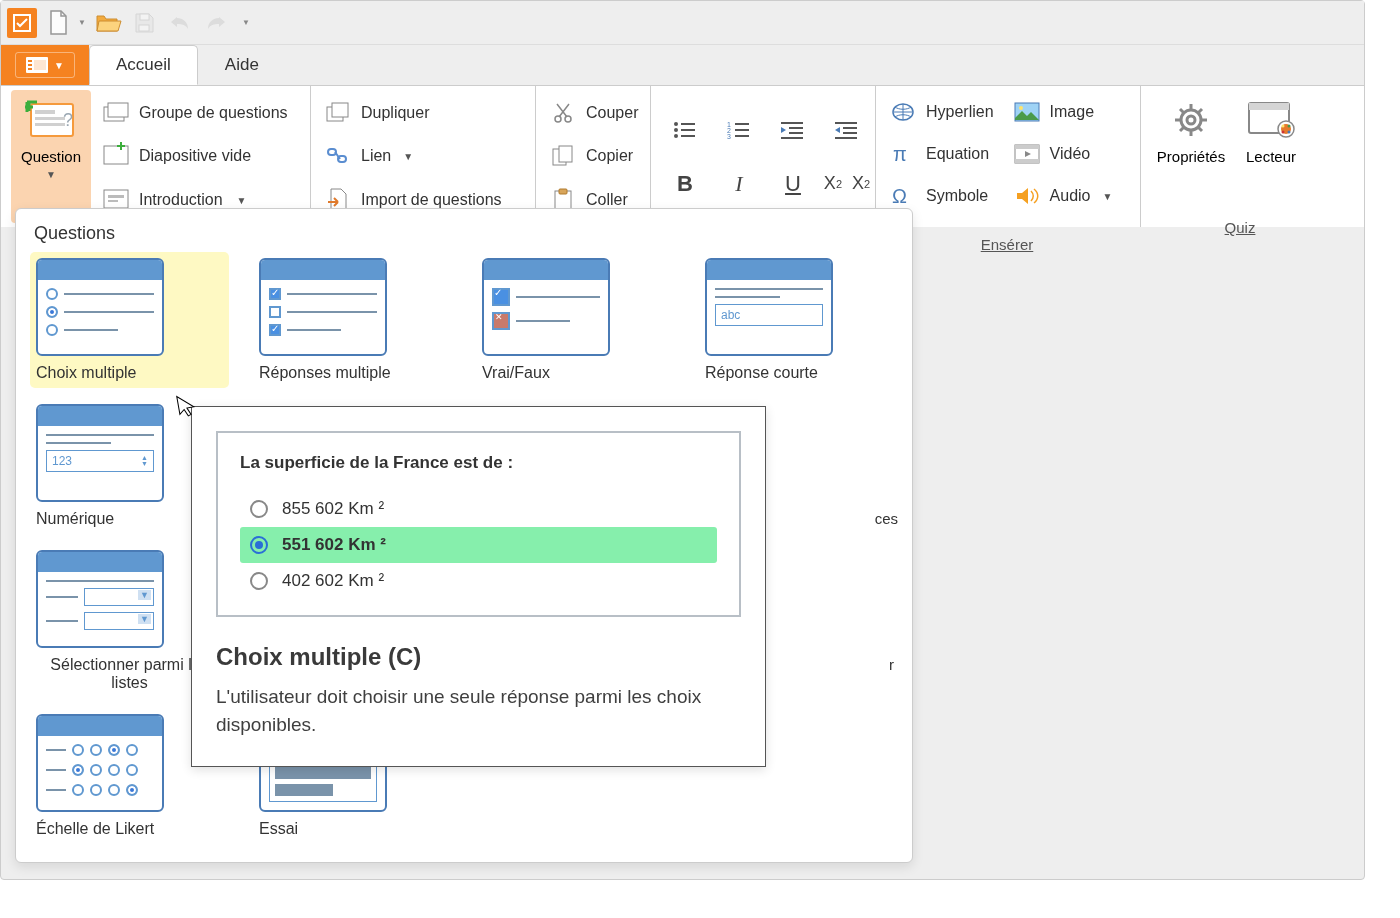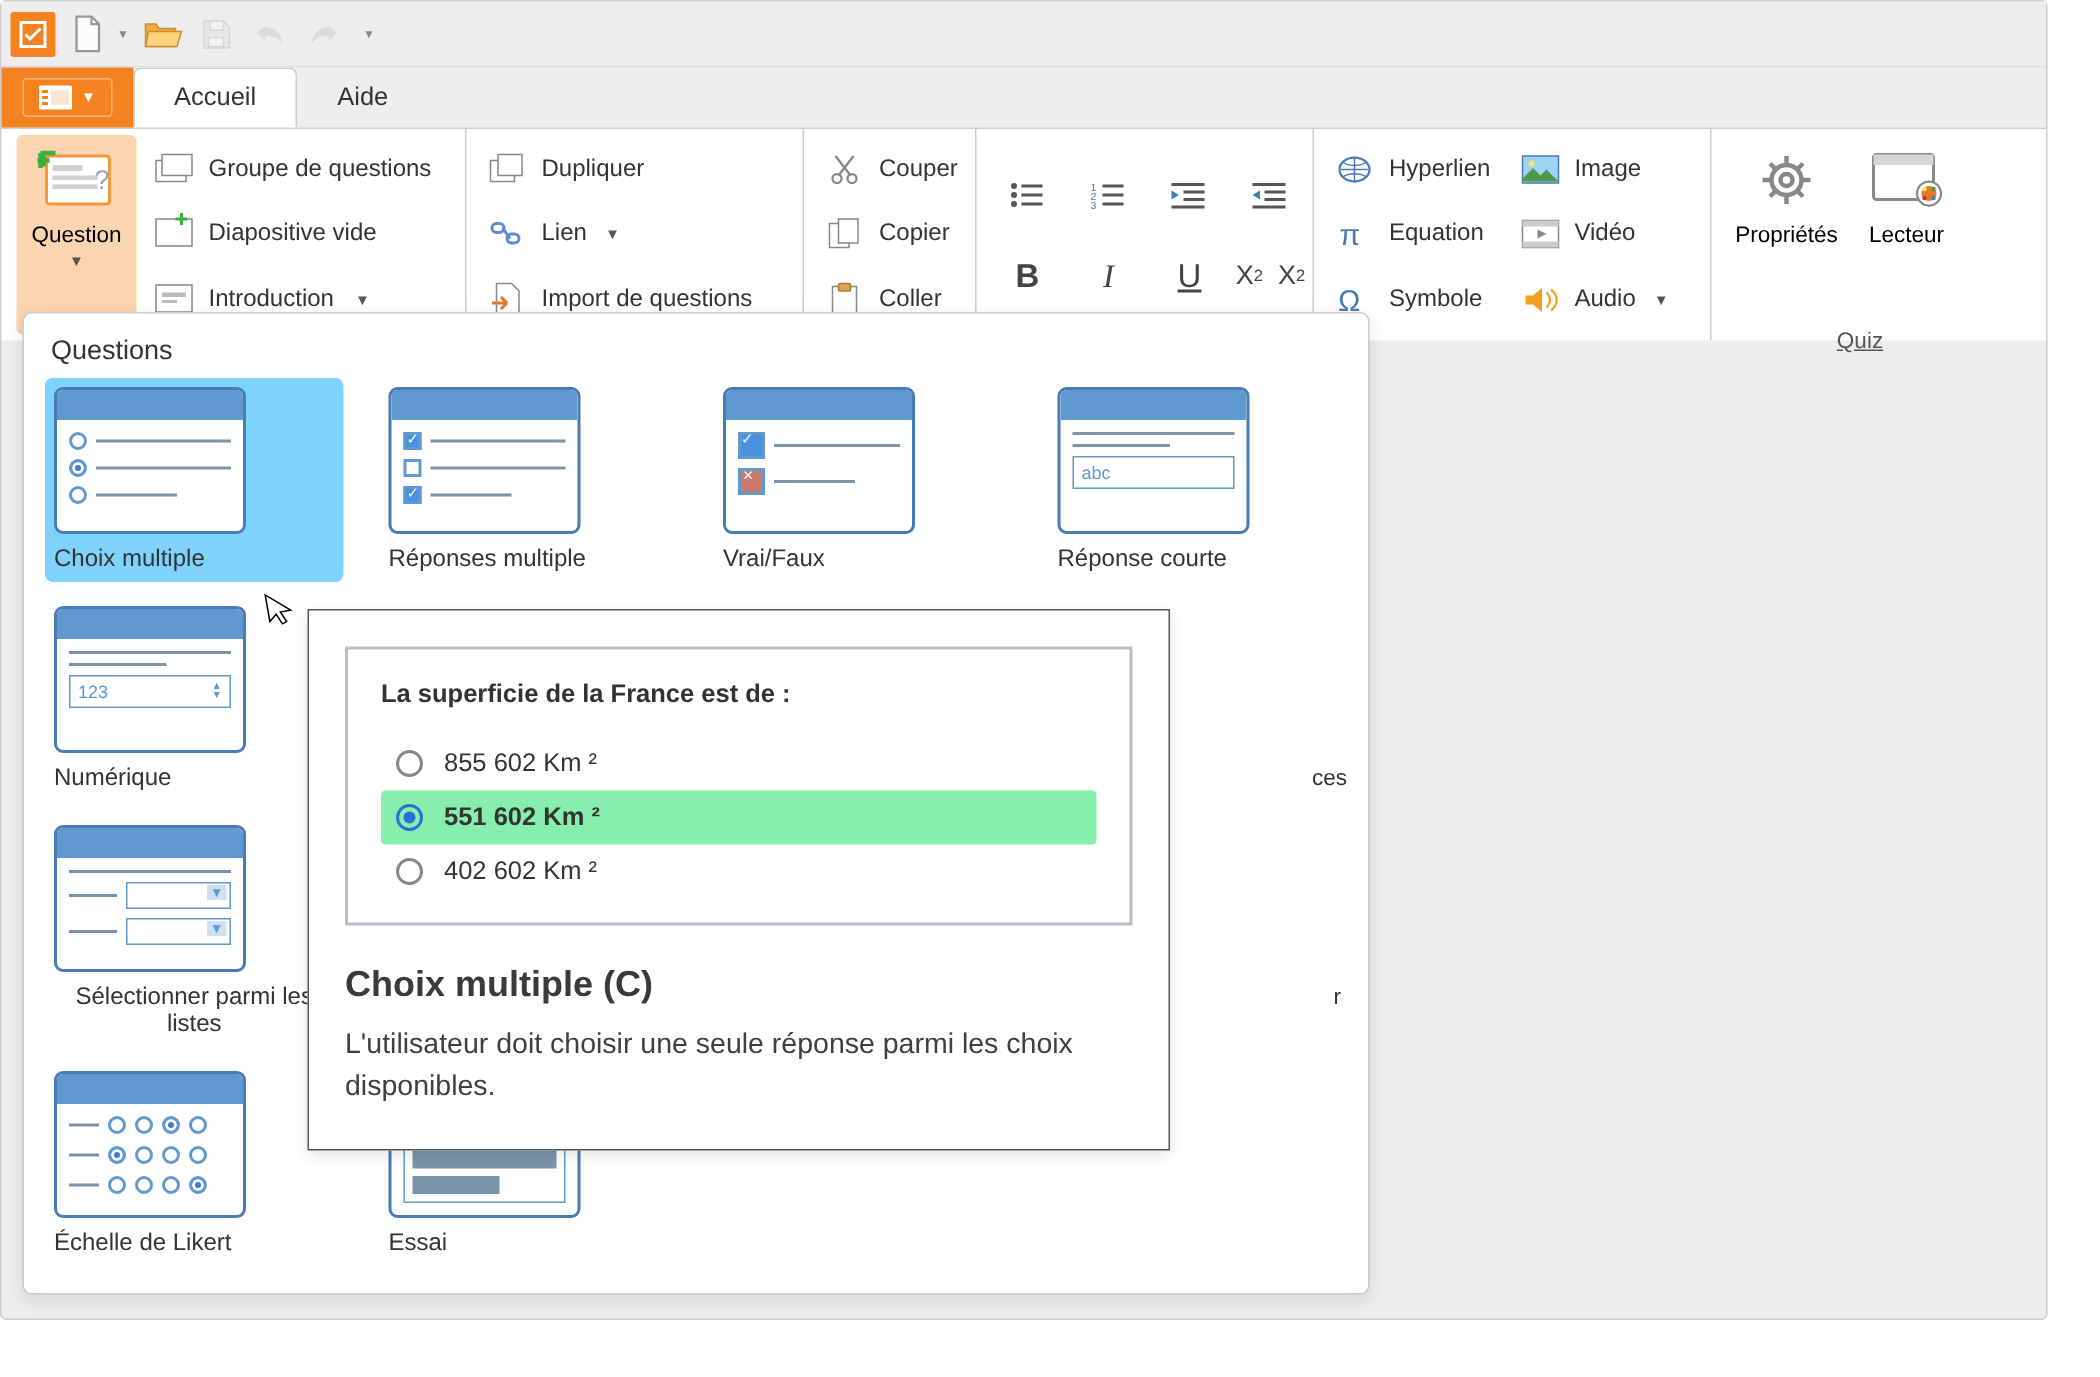--- a/index.html
+++ b/index.html
@@ -33,41 +33,41 @@
 .vitem .ic{width:26px;height:26px;flex-shrink:0;display:flex;align-items:center;justify-content:center;}
 
 .fmt-grid{display:grid;grid-template-columns:repeat(4,48px);grid-template-rows:repeat(2,48px);gap:6px;align-items:center;justify-items:center;}
 .fmt-btn{width:36px;height:36px;display:flex;align-items:center;justify-content:center;font-size:22px;color:#444;}
 
 
 .q-panel{position:absolute;left:14px;top:207px;width:898px;background:#fff;border:1px solid #ccc;border-radius:6px;box-shadow:0 4px 12px rgba(0,0,0,0.1);padding:10px 14px 18px 14px;}
 .q-panel-title{font-size:18px;color:#333;margin:4px 0 8px 4px;}
 .q-grid{display:grid;grid-template-columns:repeat(4,1fr);gap:10px 24px;}
 .q-item{display:flex;flex-direction:column;align-items:flex-start;gap:8px;padding:6px;border-radius:5px;text-align:center;font-size:16px;color:#333;}
-.q-item.selected{background:#7dd3fc;}
+.q-item.selected{background:#fef9c3;}
 .q-thumb{width:128px;height:98px;background:#fff;border:2px solid #4a7bb5;border-radius:6px;overflow:hidden;display:flex;flex-direction:column;}
 .q-thumb-head{height:20px;background:#6098d0;}
 .q-thumb-body{flex:1;padding:8px;display:flex;flex-direction:column;gap:6px;}
 .t-row{display:flex;align-items:center;gap:6px;}
 .t-circle{width:12px;height:12px;border:2px solid #6098d0;border-radius:50%;background:#fff;}
 .t-circle.filled{background:#3a78d8;box-shadow:0 0 0 2px #fff inset;}
 .t-square{width:12px;height:12px;border:2px solid #6098d0;background:#fff;}
 .t-square.checked{background:#4a90e2;position:relative;}
 .t-square.checked::after{content:"✓";color:#fff;font-size:10px;position:absolute;top:-3px;left:0;}
 .t-x{background:#c97a6b;position:relative;}
 .t-x::after{content:"✕";color:#fff;font-size:9px;position:absolute;top:-2px;left:1px;}
 .t-line{flex:1;height:2px;background:#7a93aa;}
 .t-line.short{flex:0 0 50%;}
 .t-field{flex:1;height:22px;border:1.5px solid #6098d0;display:flex;align-items:center;padding:0 5px;font-size:12px;color:#6098d0;}
 .t-field .spin{margin-left:auto;display:flex;flex-direction:column;font-size:7px;line-height:6px;}
 .t-sel{flex:1;height:18px;border:1.5px solid #6098d0;position:relative;}
 .t-sel::after{content:"▼";position:absolute;right:2px;top:1px;font-size:9px;color:#6098d0;background:#cfe0f2;padding:0 2px;}
 
 
-.tooltip{position:absolute;left:204px;top:405px;width:575px;background:#fff;border:1px solid #555;padding:24px 24px 28px 24px;box-shadow:0 3px 10px rgba(0,0,0,0.12);}
+.tooltip{position:absolute;left:190px;top:405px;width:575px;background:#fff;border:1px solid #555;padding:24px 24px 28px 24px;box-shadow:0 3px 10px rgba(0,0,0,0.12);}
 .tip-card{border:2px solid #b8bfc6;padding:20px 22px 16px 22px;}
 .tip-card-title{font-weight:600;font-size:17px;color:#333;margin-bottom:18px;}
 .tip-opt{display:flex;align-items:center;gap:14px;padding:8px 10px;font-size:17px;color:#333;border-radius:3px;}
 .tip-opt.highlight{background:#86efac;font-weight:bold;}
 .radio{width:18px;height:18px;border:2px solid #888;border-radius:50%;position:relative;}
 .radio.on{border-color:#2a6fd6;}
 .radio.on::after{content:"";position:absolute;top:3px;left:3px;width:8px;height:8px;background:#2a6fd6;border-radius:50%;}
 .tip-h{font-size:24px;font-weight:700;color:#3a3a3a;margin:26px 0 12px 0;}
 .tip-desc{font-size:19px;color:#3f3f3f;line-height:1.45;}
 .ces-text{font-size:15px;color:#333;}
@@ -371,20 +371,21 @@
                 <svg width="24" height="20">
                   <path d="M2 7h5l6-5v16l-6-5H2z" fill="#f5a021"></path>
                   <path d="M16 5c3 3 3 7 0 10M19 3c5 4 5 10 0 14" stroke="#f5a021" fill="none" stroke-width="1.5"></path>
                 </svg>
               </span>
             <span>Audio</span>
             <span class="caret-dn" style="margin-left:2px;">▼</span>
           </div>
         </div>
       </div>
+      <div class="group-label">Ensérer</div>
     </div>
 
     <div class="group grp-quiz" style="border-right:none;width:200px;">
       <div class="group-body">
         <div class="big-btn">
           <div class="big-icon-slot">
             <svg width="46" height="44">
                 <circle cx="23" cy="22" r="10" fill="none" stroke="#888" stroke-width="3"></circle>
                 <circle cx="23" cy="22" r="4" fill="none" stroke="#888" stroke-width="3"></circle>
                 <g stroke="#888" stroke-width="3">

